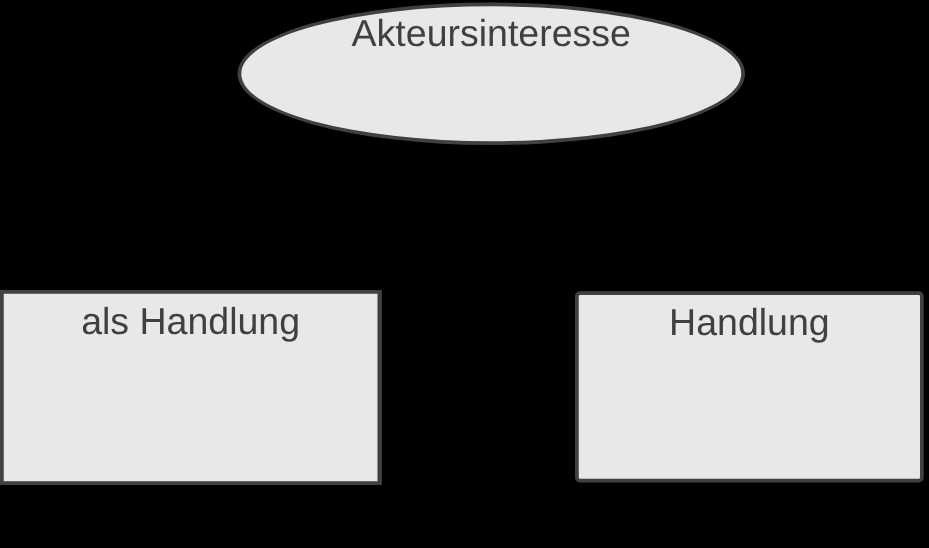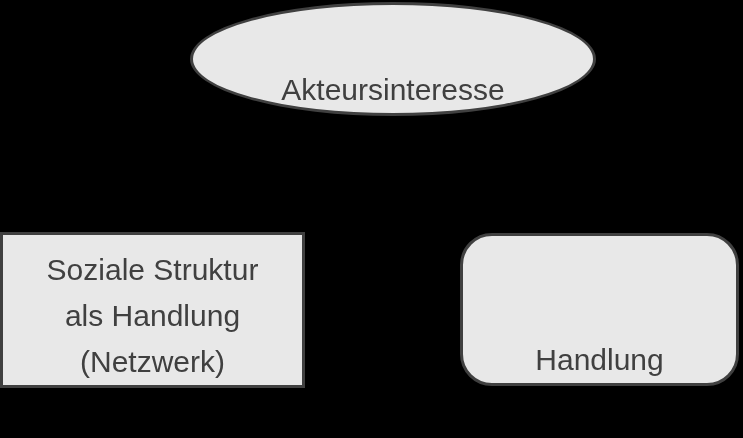--- a/index.html
+++ b/index.html
@@ -18,21 +18,21 @@
     background: #000000;
   }
   .node {
     position: absolute;
     background: #e8e8e8;
     border: 3px solid #404040;
     box-sizing: border-box;
     display: flex;
     flex-direction: column;
     align-items: center;
-    justify-content: flex-end;
+    justify-content: flex-start;
     text-align: center;
     color: #404040;
     font-size: 30px;
     line-height: 46px;
   }
   .node-ellipse {
     left: 190px;
     top: 2px;
     width: 406px;
     height: 114px;
@@ -43,38 +43,36 @@
     top: 232px;
     width: 305px;
     height: 156px;
     border-radius: 0;
   }
   .node-rounded {
     left: 460px;
     top: 233px;
     width: 279px;
     height: 153px;
-    border-radius: 32px;
+    border-radius: 4px;
   }
   .node .line {
     display: block;
   }
 </style>
 </head>
 <body>
 
 <div class="canvas">
 
   <div class="node node-ellipse">
     <span class="line">Akteursinteresse</span>
   </div>
 
   <div class="node node-rect">
-    <span class="line">Soziale Struktur</span>
     <span class="line">als Handlung</span>
-    <span class="line">(Netzwerk)</span>
   </div>
 
   <div class="node node-rounded">
     <span class="line">Handlung</span>
   </div>
 
 </div>
 
 </body></html>

